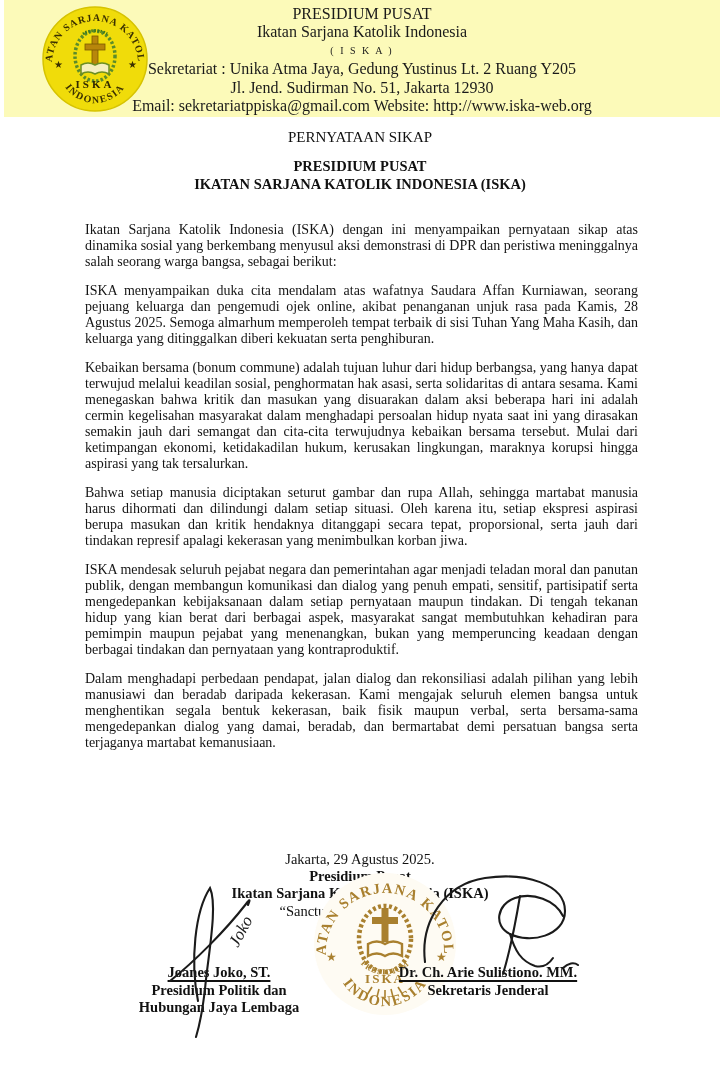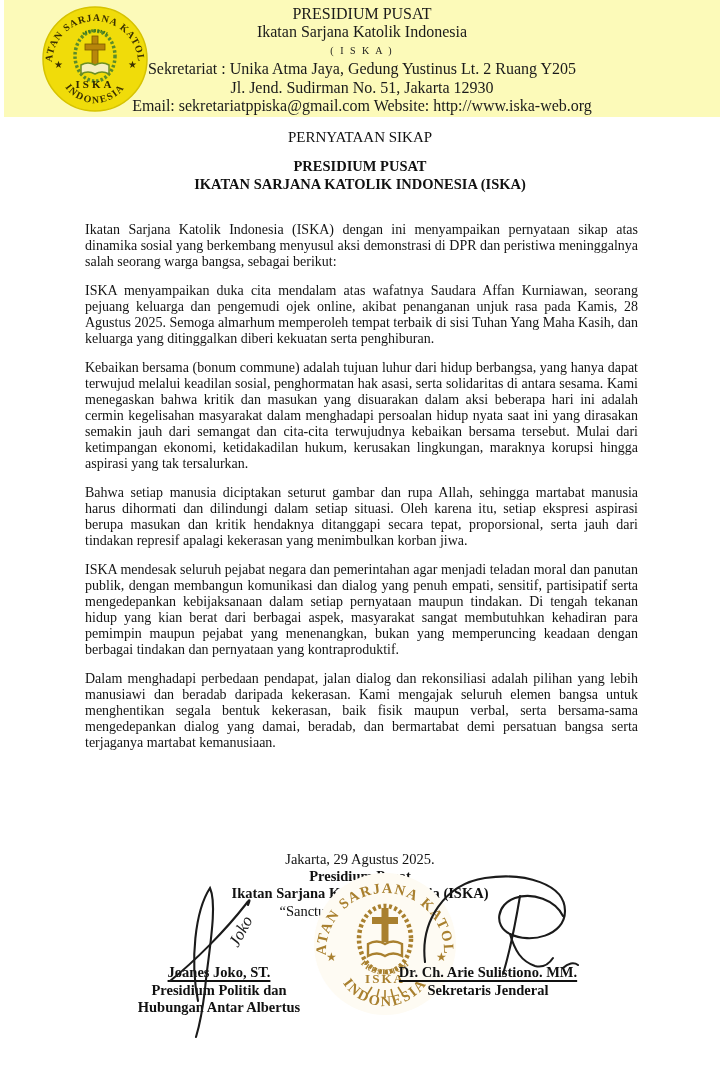--- a/index.html
+++ b/index.html
@@ -158,21 +158,21 @@
         <line x1="73" y1="119" x2="73" y2="127"></line>
         <line x1="79" y1="118" x2="81" y2="126"></line>
         <line x1="86" y1="116" x2="91" y2="124"></line>
       </g>
     </svg>
   </div>
 
   <div class="signer signer-left">
     <div class="name">Joanes Joko, ST.</div>
     <div>Presidium Politik dan</div>
-    <div>Hubungan Antar Albertus</div>
+    <div>Hubungan Jaya Lembaga</div>
   </div>
   <div class="signer signer-right">
     <div class="name">Dr. Ch. Arie Sulistiono. MM.</div>
     <div>Sekretaris Jenderal</div>
   </div>
 
   <svg class="sig-svg sig-left" viewBox="0 0 130 166">
     <path class="stroke" d="M 48,125 C 40,85 45,35 60,12 C 68,30 58,80 55,113"></path>
     <path class="stroke" d="M 20,105 C 45,85 75,55 96,28 C 99,24 101,22 98,29"></path>
     <path class="stroke" d="M 55,113 C 53,130 50,148 46,161"></path>

